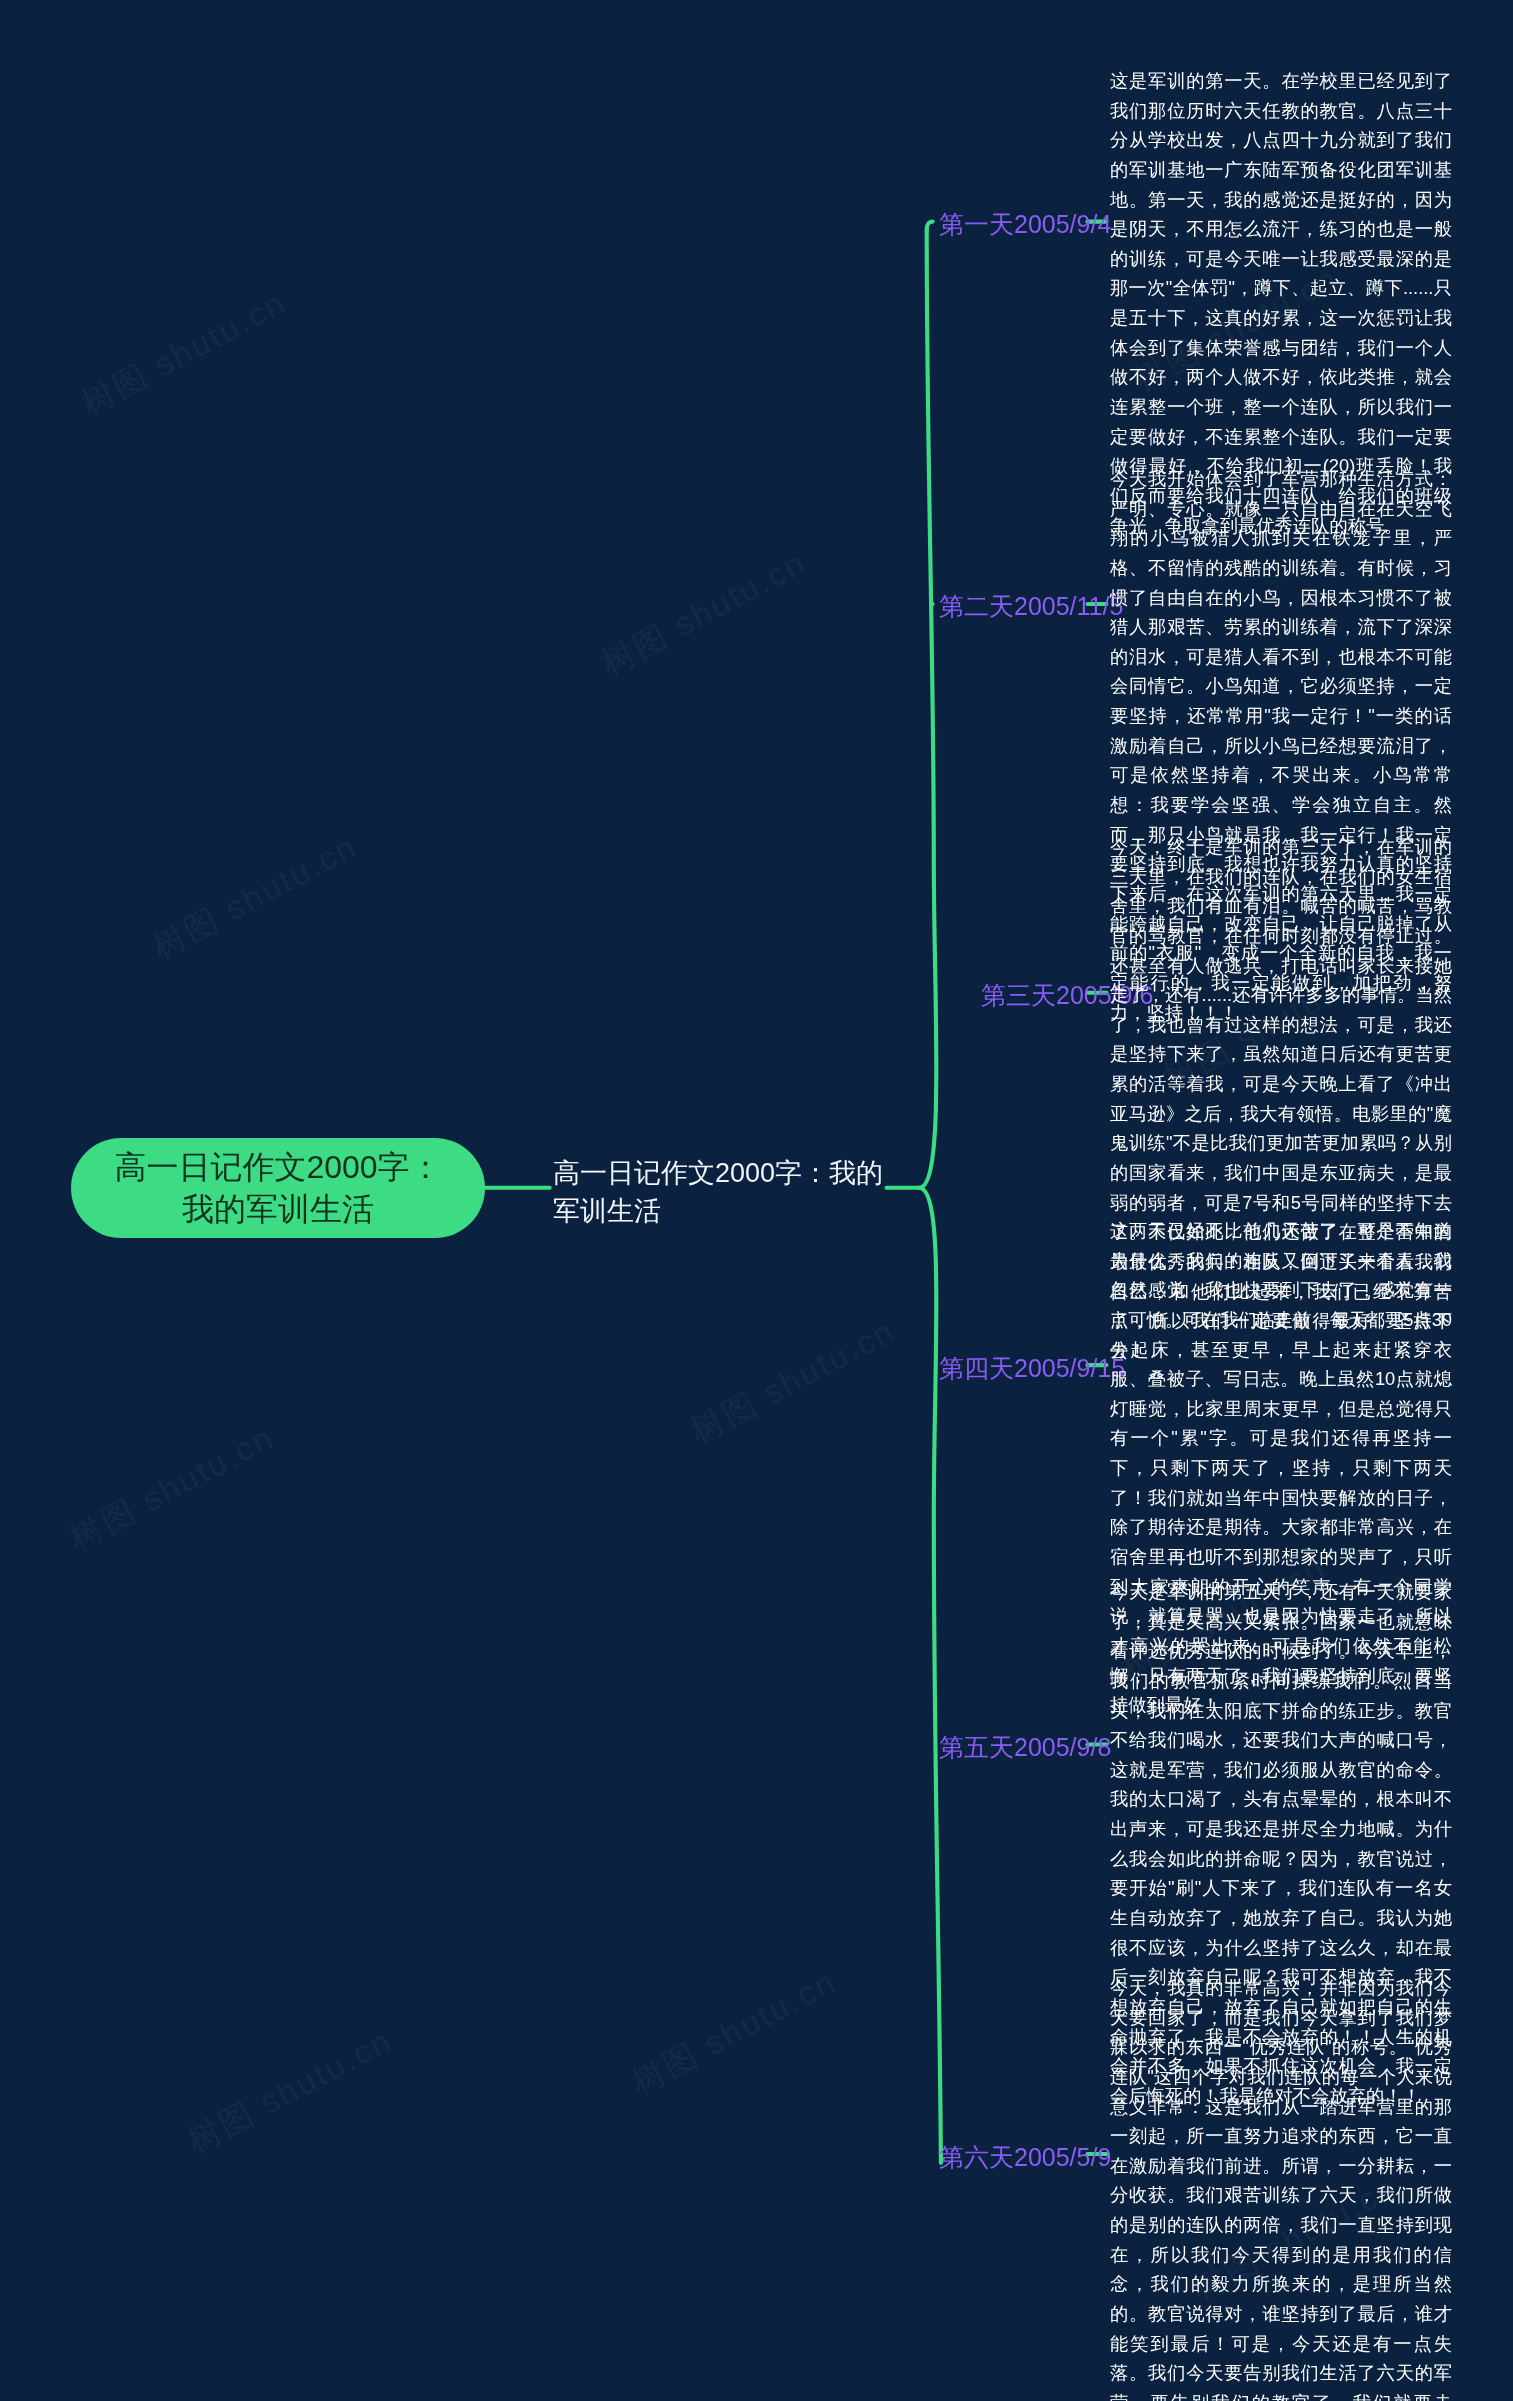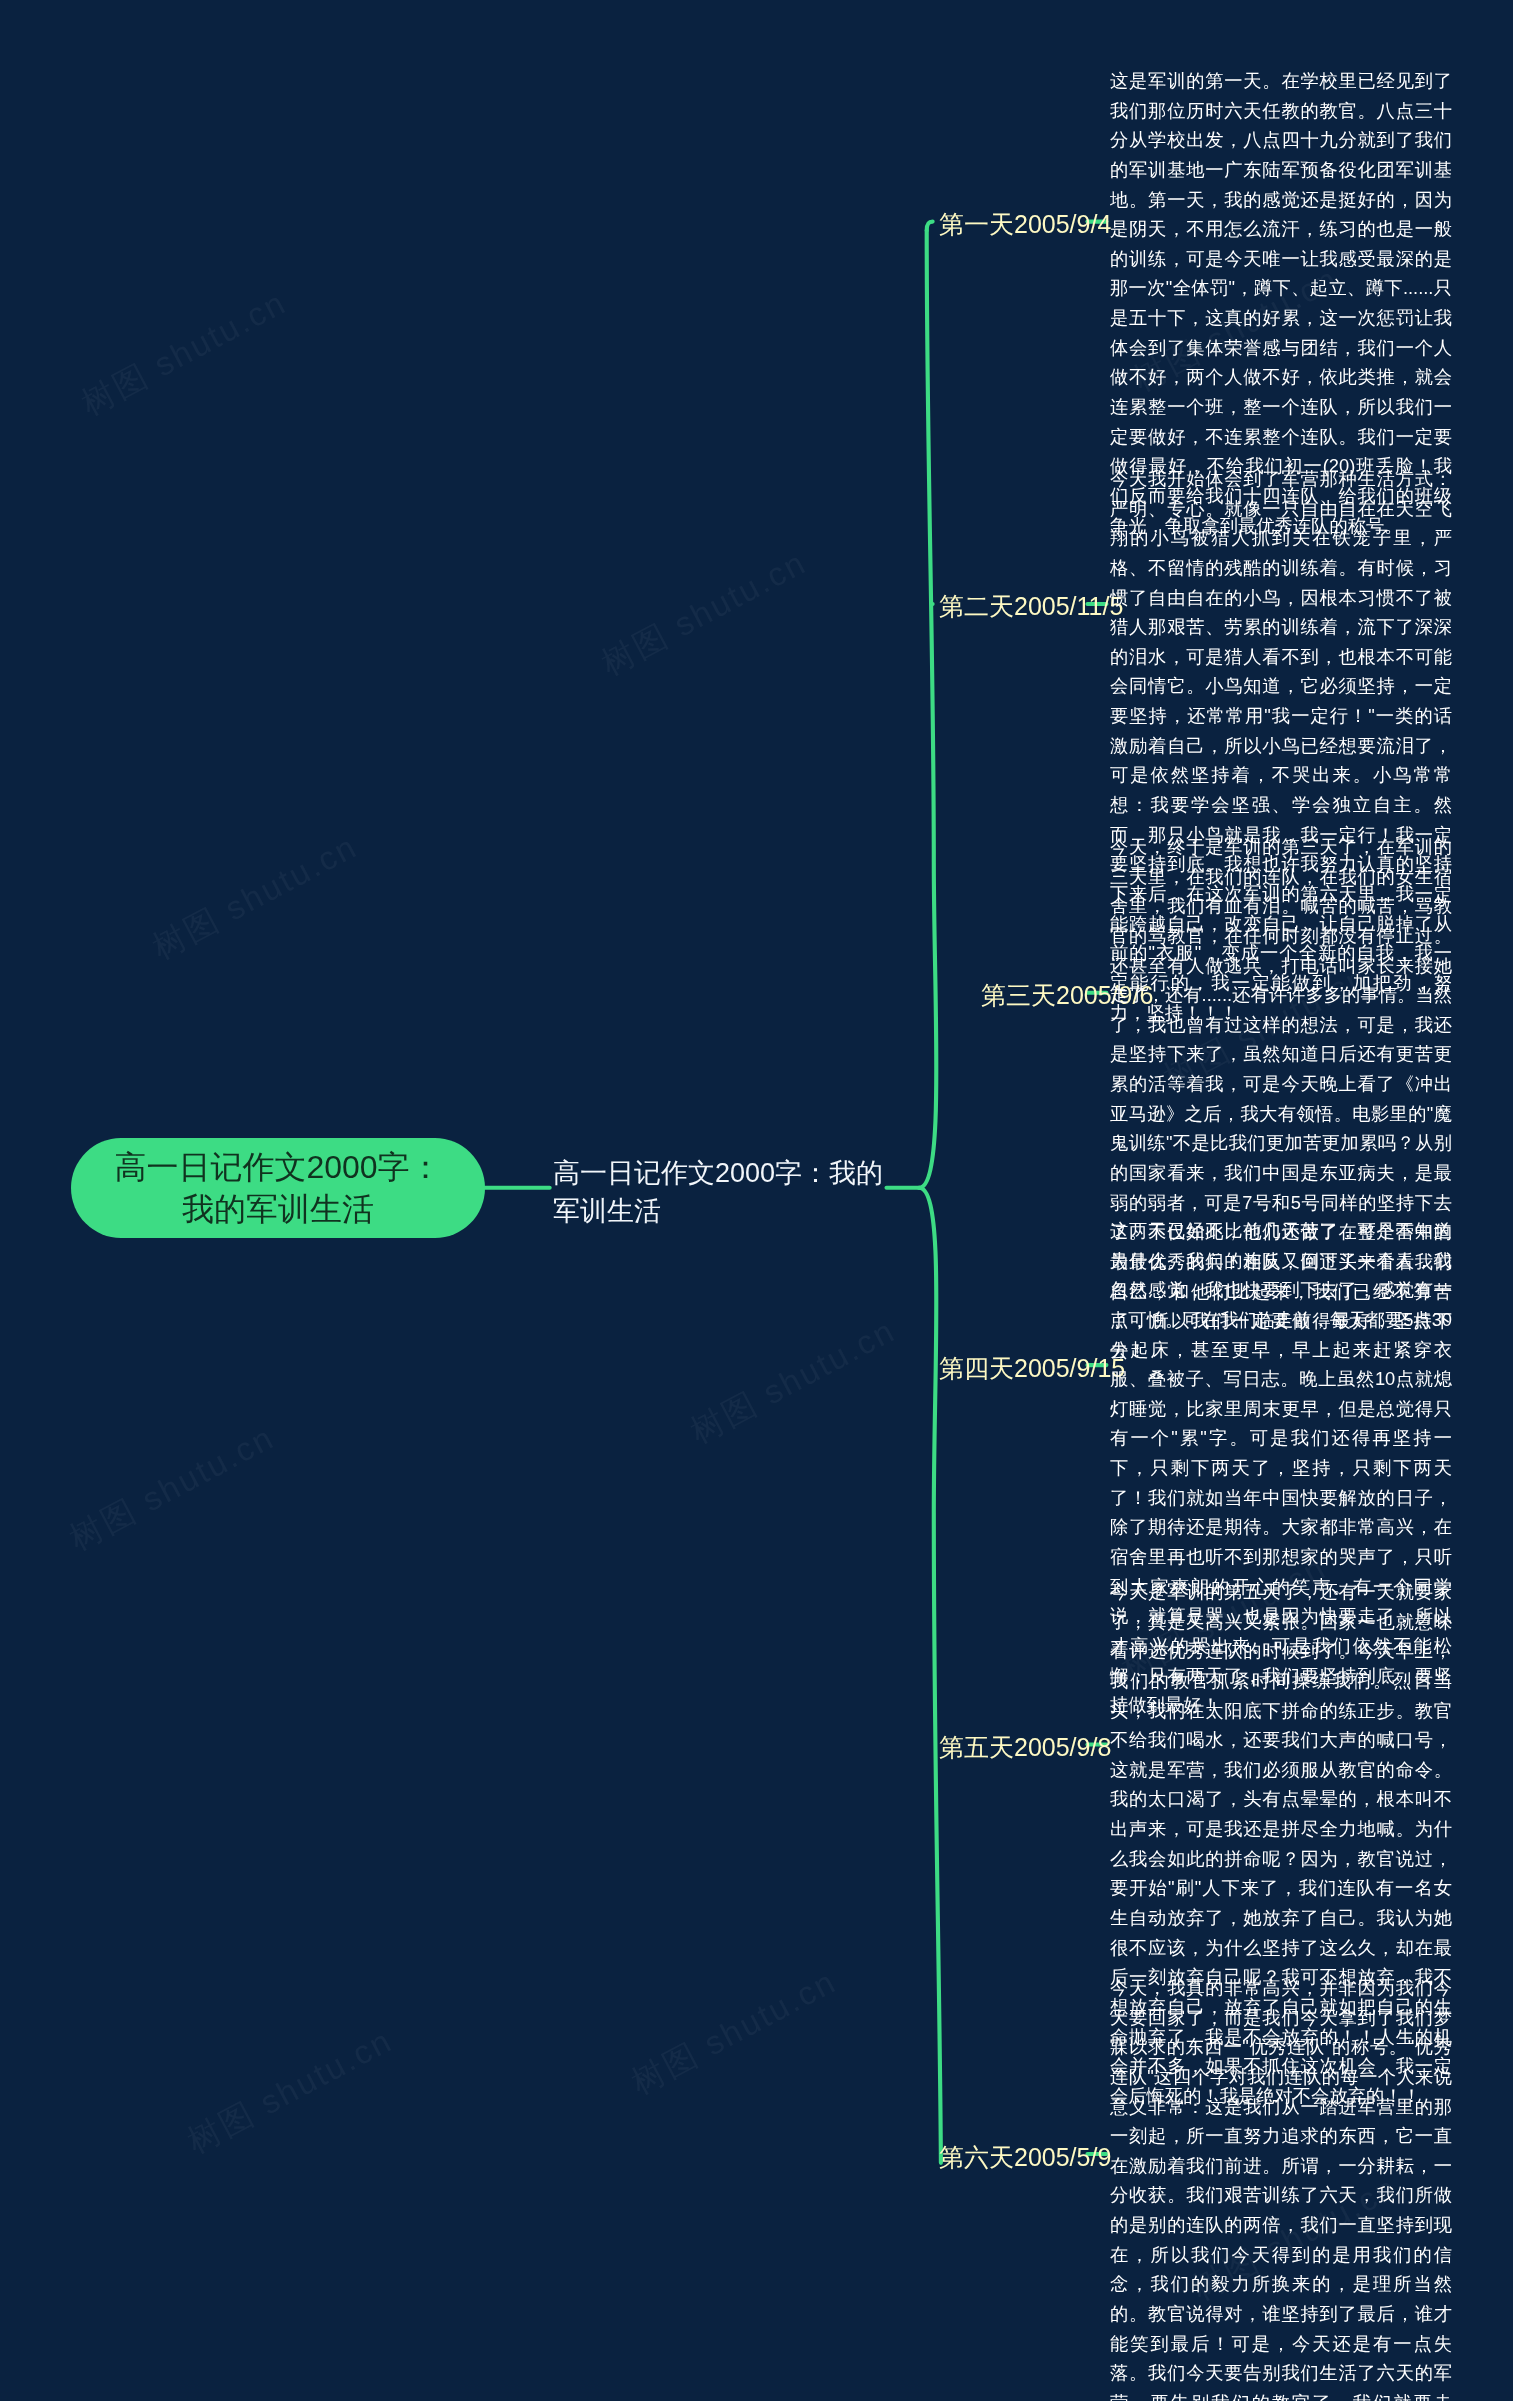--- a/index.html
+++ b/index.html
@@ -71,21 +71,21 @@
     top: 1154px;
     width: 331px;
     color: #f2f6fa;
     font-size: 27px;
     line-height: 1.42;
   }
 
   
   .day-label {
     position: absolute;
-    color: #fef9c3;
+    color: #8b5cf6;
     font-size: 25px;
     line-height: 1.3;
     white-space: nowrap;
   }
 
   
   .leaf-text {
     position: absolute;
     left: 1110px;
     width: 342px;

